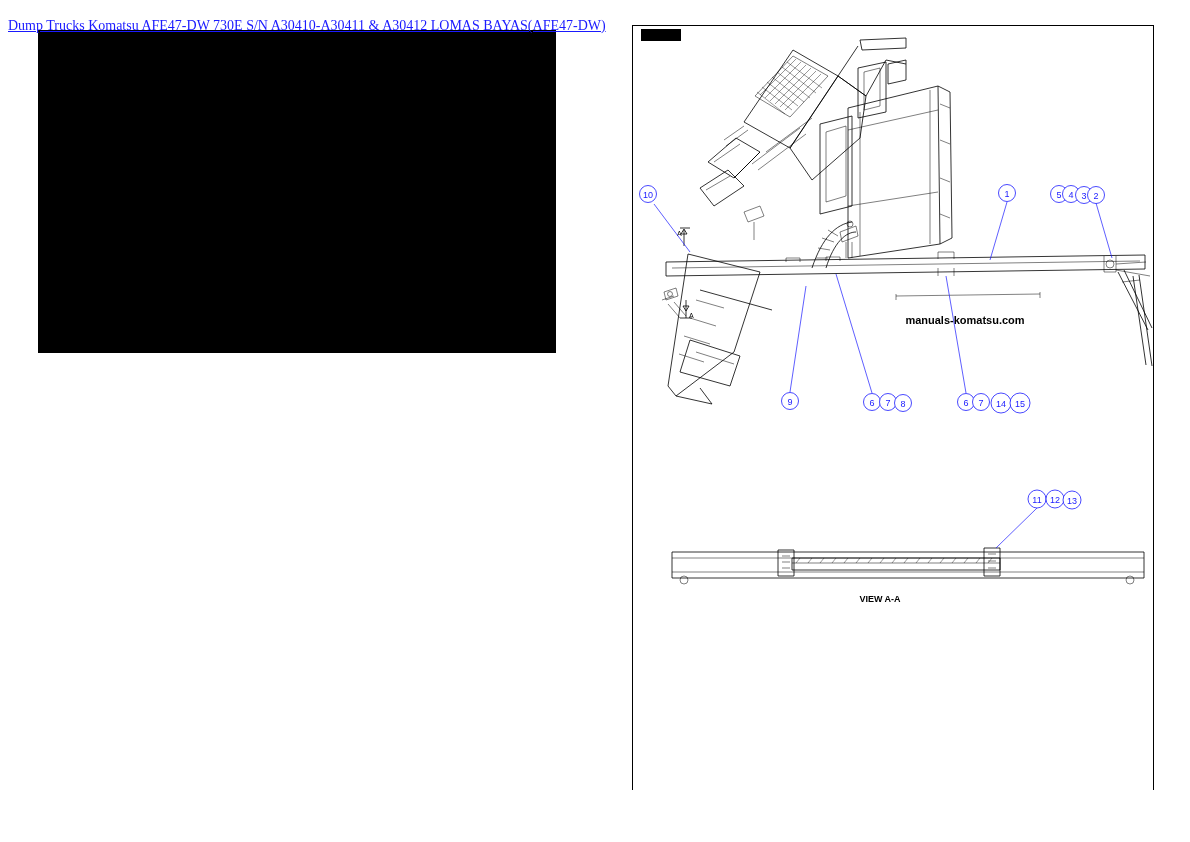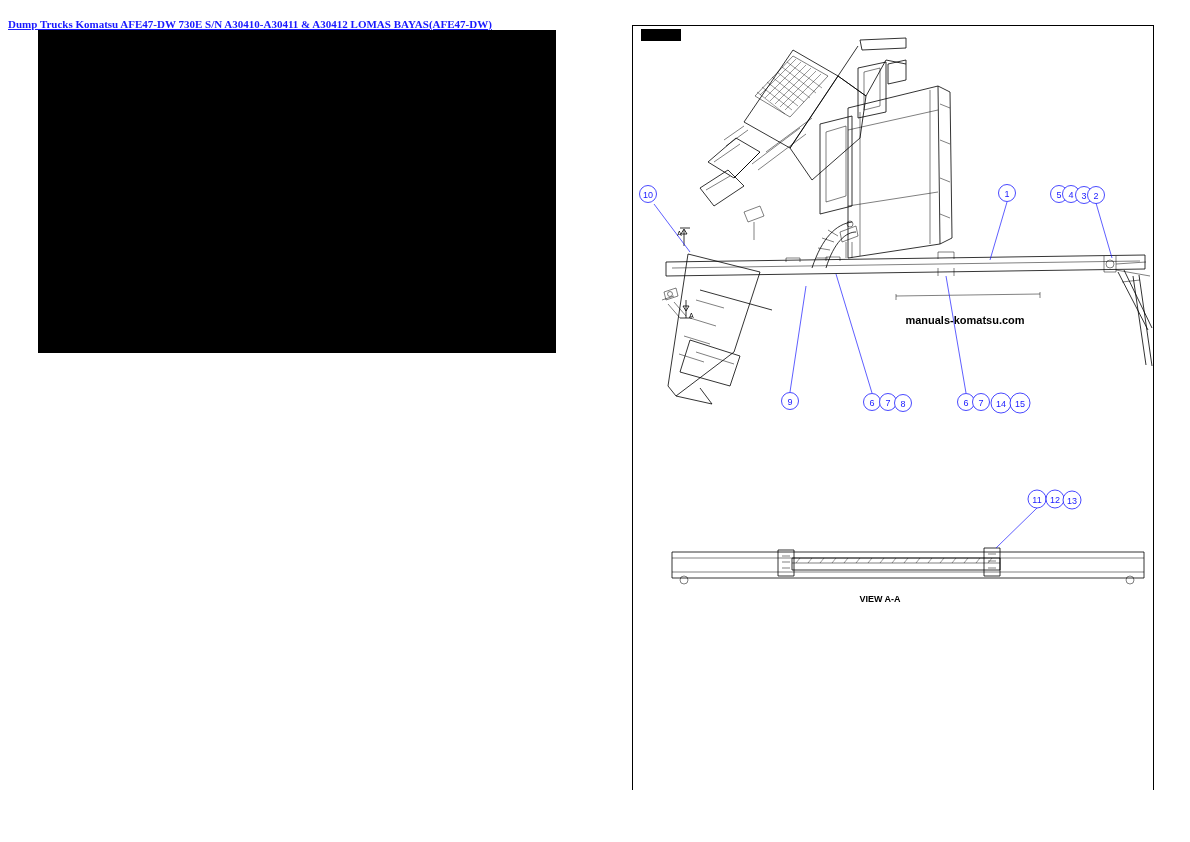--- a/index.html
+++ b/index.html
@@ -22,22 +22,22 @@
     top: 30px;
     width: 518px;
     height: 323px;
     background: #000000;
   }
   #doc-title-link {
     position: absolute;
     left: 8px;
     top: 18px;
     font-family: "Liberation Serif", serif;
-    font-size: 11px;
-    font-weight: bold;
+    font-size: 14px;
+    font-weight: normal;
     color: #1a1aff;
     text-decoration: underline;
     white-space: nowrap;
     letter-spacing: 0px;
     cursor: pointer;
   }
 
   
   #drawing-frame {
     position: absolute;

